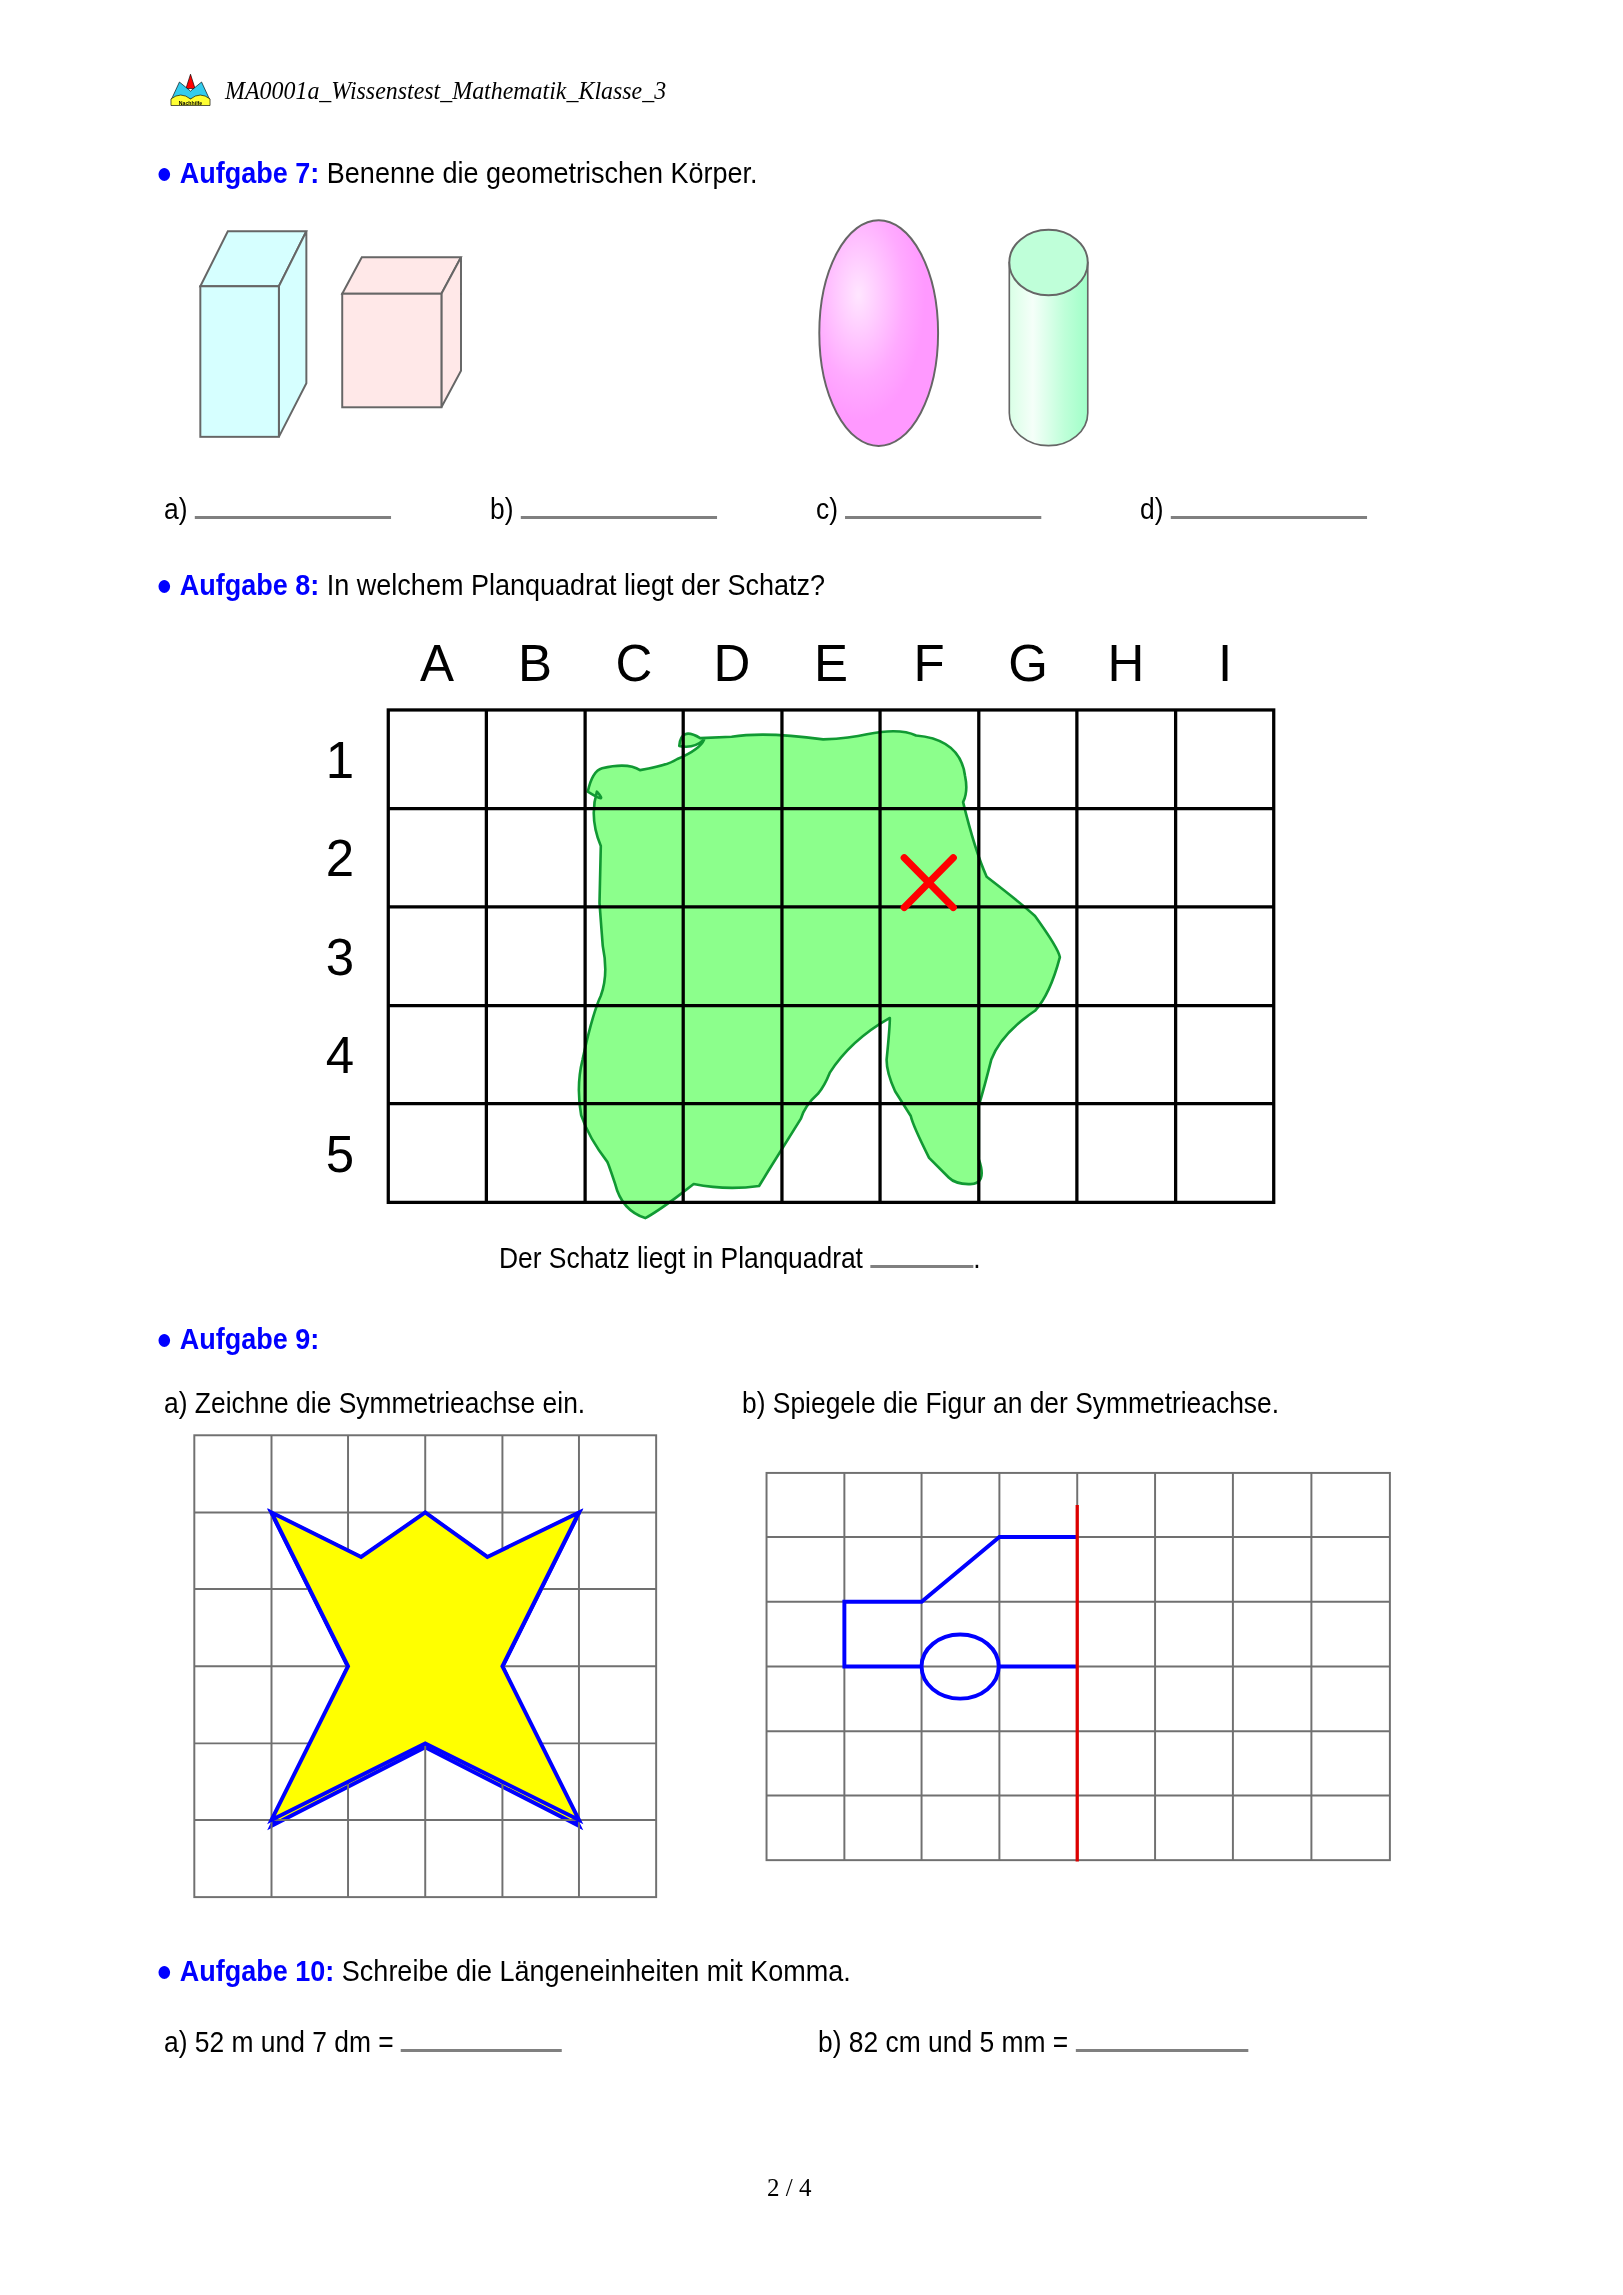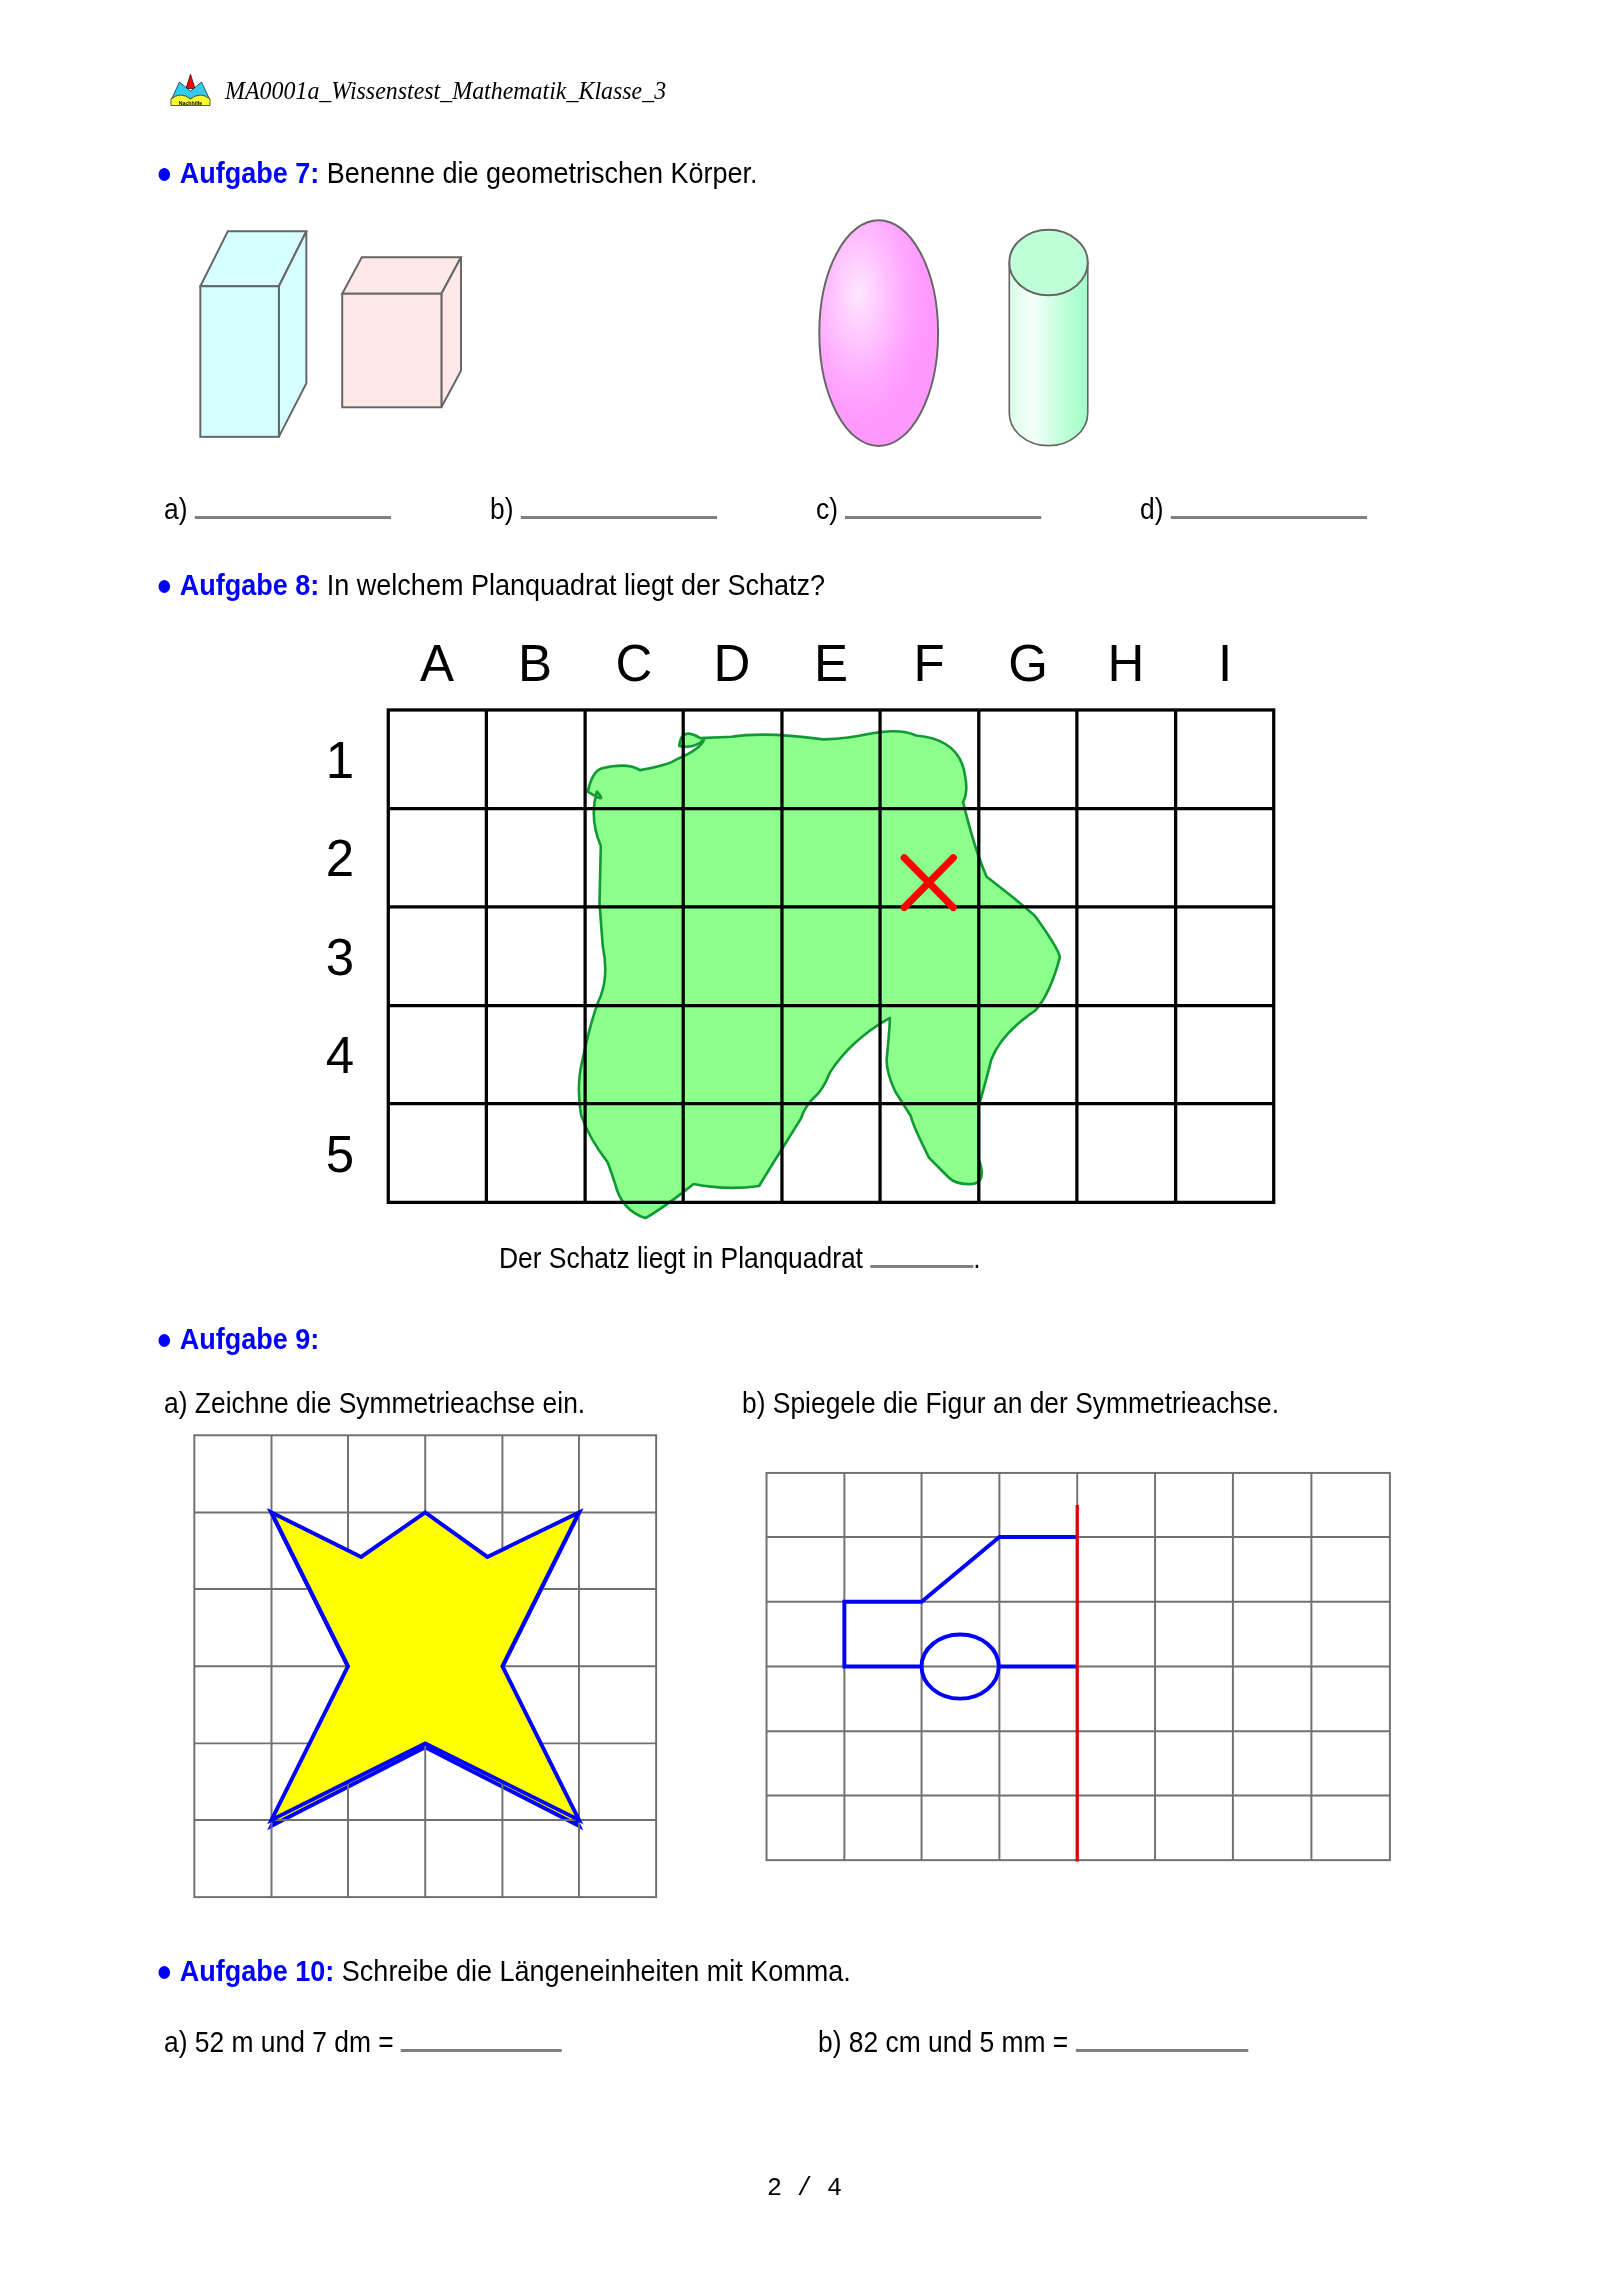--- a/index.html
+++ b/index.html
@@ -7,21 +7,21 @@
   .abs { position:absolute; }
   .header-title { font-family:"Liberation Serif", serif; font-style:italic; font-size:26px; color:#000; white-space:nowrap; transform:scaleX(0.92); transform-origin:left center; }
   .task { font-size:30px; white-space:nowrap; transform:scaleX(0.9); transform-origin:left center; }
   .task .bullet { color:#0000ff; font-weight:bold; }
   .task .label { color:#0000ff; font-weight:bold; }
   .task .text { color:#000; }
   .answer-row { font-size:30px; white-space:nowrap; transform:scaleX(0.88); transform-origin:left center; }
   .blank { display:inline-block; border-bottom:3.3px solid #808080; height:0; vertical-align:baseline; }
   .grid-letter { font-size:51px; text-align:center; width:98px; }
   .grid-number { font-size:51px; text-align:center; width:52px; }
-  .page-num { font-family:Liberation Mono, monospace; font-size:25px; }
+  .page-num { font-family:Liberation Serif, serif; font-size:25px; }
   svg { position:absolute; overflow:visible; }
 </style>
 </head>
 <body>
 
 <div class="abs" style="left:169px;top:71px;width:655px;height:46px;text-align:right;">
   <svg width="43" height="33" style="left:0;top:2.6px;" viewBox="0 0 66 50">
     <polygon points="33,0 26,22 40,22" fill="#ff0000" stroke="#000" stroke-width="1"></polygon>
     <polygon points="4,38 16,12 33,26 50,12 62,38" fill="#33ccee" stroke="#000" stroke-width="1"></polygon>
     <path d="M3,48 L3,38 Q18,26 33,38 Q48,26 63,38 L63,48 Z" fill="#ffff33" stroke="#000" stroke-width="1"></path>

